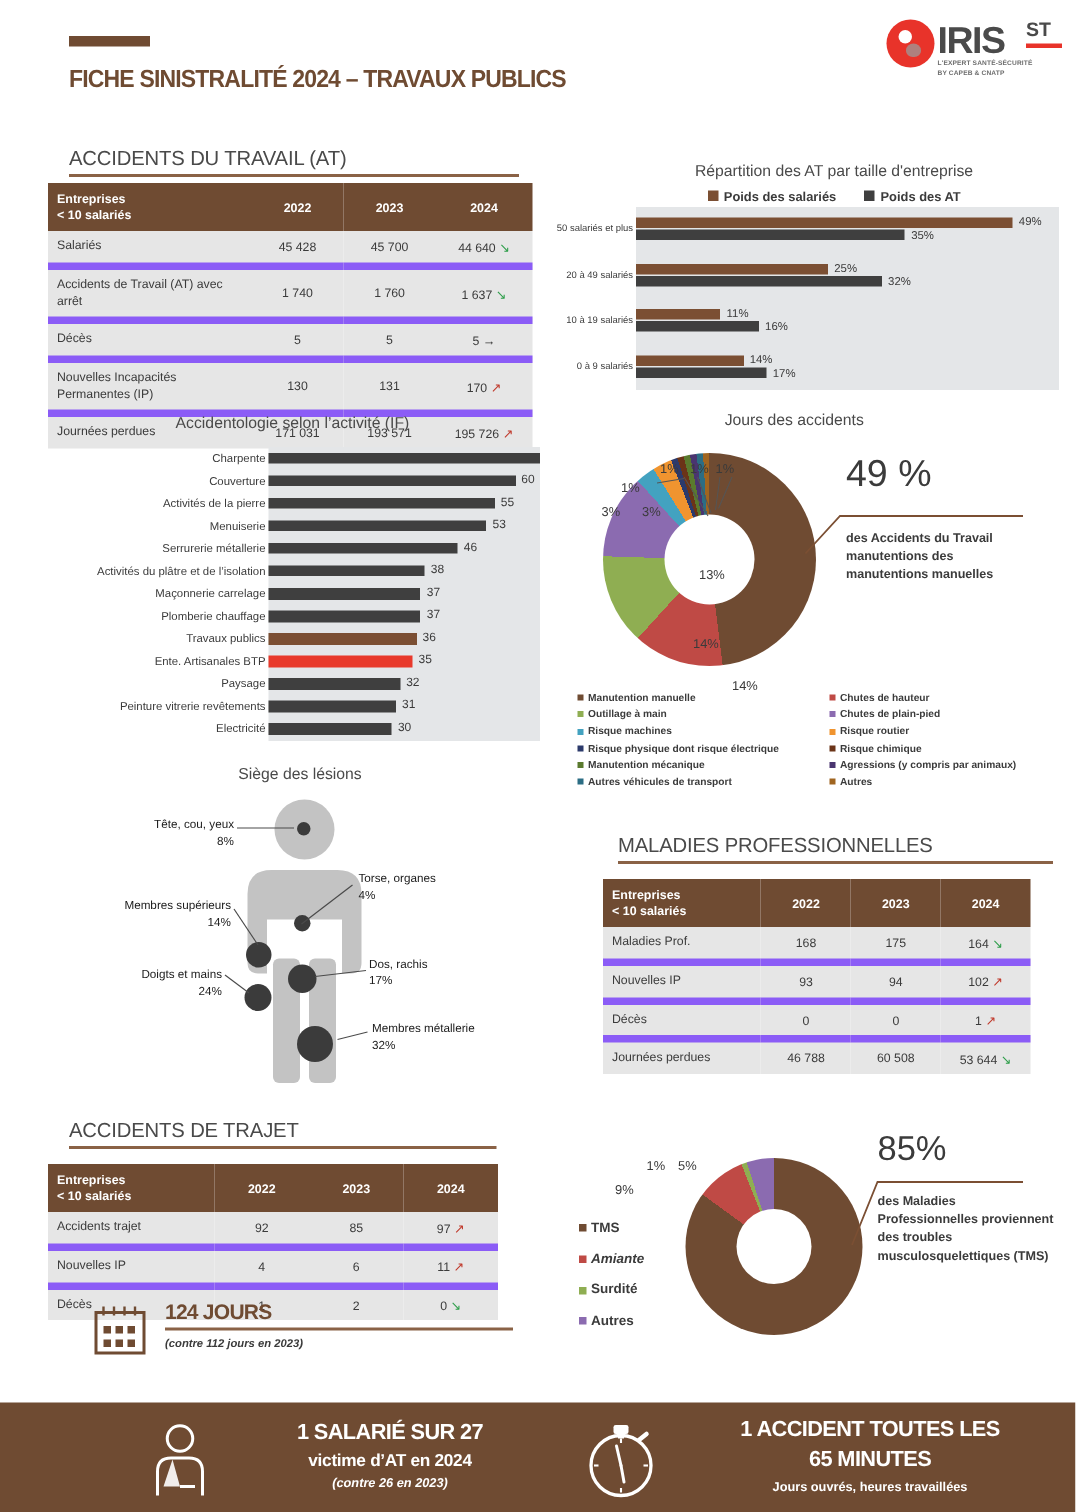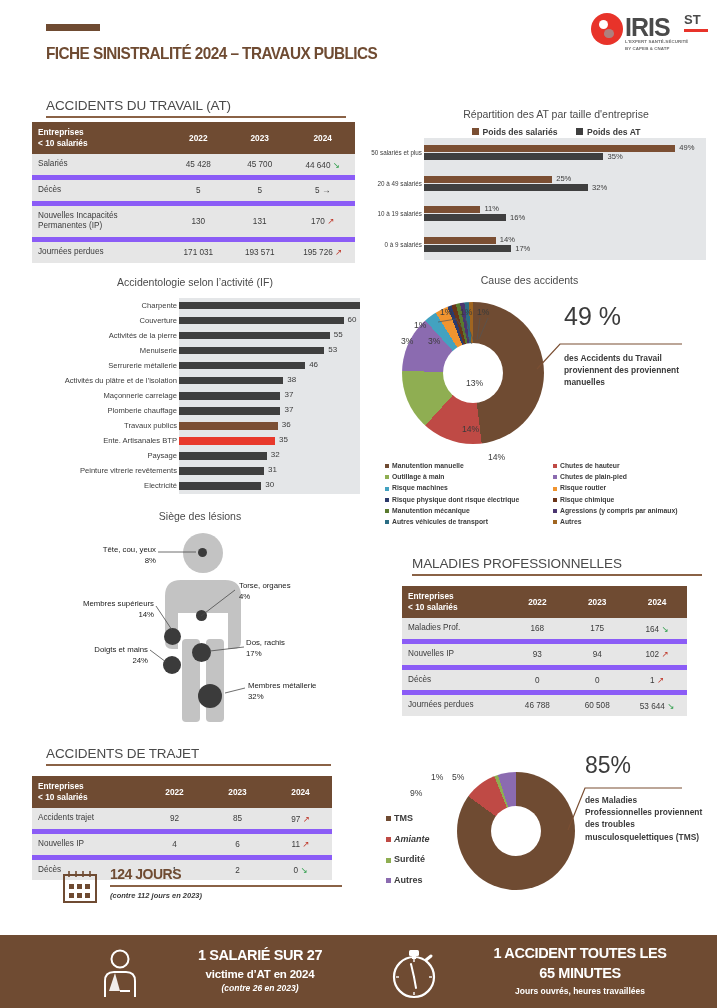--- a/index.html
+++ b/index.html
@@ -132,20 +132,26 @@
         <th>2023</th>
         <th>2024</th>
       </tr>
         </thead>
       <tbody id="at-body">
           <tr>
             <td class="lbl">Salariés</td>
             <td>45 428</td>
             <td>45 700</td>
             <td>44 640<span class="tr-dn"> ↘</span></td>
+          </tr>
+          <tr>
+            <td class="lbl">Accidents de Travail (AT) avec arrêt</td>
+            <td>1 740</td>
+            <td>1 760</td>
+            <td>1 637<span class="tr-dn"> ↘</span></td>
           </tr>
           <tr>
             <td class="lbl">Décès</td>
             <td>5</td>
             <td>5</td>
             <td>5<span class="tr-fl"> →</span></td>
           </tr>
           <tr>
             <td class="lbl">Nouvelles Incapacités Permanentes (IP)</td>
             <td>130</td>
@@ -240,21 +246,21 @@
         <div class="if-bar" style="left: 0px; width: 87.7576px; top: 154.308px; background: rgb(63, 63, 63);"></div>
         <div class="if-val" style="left: 91.7576px; top: 152.308px;">32</div>
         <div class="if-bar" style="left: 0px; width: 85.0152px; top: 169.385px; background: rgb(63, 63, 63);"></div>
         <div class="if-val" style="left: 89.0152px; top: 167.385px;">31</div>
         <div class="if-bar" style="left: 0px; width: 82.2727px; top: 184.462px; background: rgb(63, 63, 63);"></div>
         <div class="if-val" style="left: 86.2727px; top: 182.462px;">30</div>
       </div>
   </div>
 
   <div style="position:absolute; left:382px; top:274px; width:335px; height:248px;">
-    <div class="ch-title" style="margin-left:-40px;">Cause des accidents</div>
+    <div class="ch-title" style="margin-left:-40px;">Jours des accidents</div>
 
     <div id="donut1" style="position:absolute; left:20px; top:28px; width:142px; height:142px;">
       <div class="donut" id="donut1-ring" style="left: 0px; top: 0px; width: 142px; height: 142px; background: conic-gradient(rgb(111, 75, 50) 0deg, rgb(111, 75, 50) 172.94deg, rgb(191, 74, 69) 172.94deg, rgb(191, 74, 69) 222.35deg, rgb(143, 174, 82) 222.35deg, rgb(143, 174, 82) 271.76deg, rgb(139, 107, 176) 271.76deg, rgb(139, 107, 176) 317.65deg, rgb(67, 162, 192) 317.65deg, rgb(67, 162, 192) 328.24deg, rgb(240, 148, 47) 328.24deg, rgb(240, 148, 47) 338.82deg, rgb(44, 58, 107) 338.82deg, rgb(44, 58, 107) 342.35deg, rgb(107, 52, 24) 342.35deg, rgb(107, 52, 24) 345.88deg, rgb(90, 122, 46) 345.88deg, rgb(90, 122, 46) 349.41deg, rgb(74, 53, 112) 349.41deg, rgb(74, 53, 112) 352.94deg, rgb(43, 109, 132) 352.94deg, rgb(43, 109, 132) 356.47deg, rgb(160, 101, 32) 356.47deg, rgb(160, 101, 32) 360deg);"></div>
       <div class="donut-hole" style="left:41px; top:41px; width:60px; height:60px;"></div>
     </div>
 
     <div class="pct-lab" style="left:106px; top:178px;">14%</div>
     <div class="pct-lab" style="left:80px; top:150px;">14%</div>
     <div class="pct-lab" style="left:84px; top:104px;">13%</div>
     <div class="pct-lab" style="left:19px; top:62px;">3%</div>
@@ -271,21 +277,21 @@
         <line x1="83" y1="44" x2="92" y2="68"></line>
         <line x1="98" y1="44" x2="95" y2="66"></line>
         <line x1="106" y1="44" x2="97" y2="65"></line>
       </g>
       <g stroke="#7b4f33" stroke-width="1.2" fill="none">
         <polyline points="155,95 178,70 300,70"></polyline>
       </g>
     </svg>
 
     <div class="big-pct" style="left:182px; top:28px;">49 %</div>
-    <div class="call-txt" style="left:182px; top:78px; width:120px;">des Accidents du Travail proviennent des proviennent manuelles</div>
+    <div class="call-txt" style="left:182px; top:78px; width:120px;">des Accidents du Travail manutentions des manutentions manuelles</div>
 
     <div id="donut1-legend" style="position:absolute; left:3px; top:186px; width:330px;">
         <div style="display: grid; grid-template-columns: 168px 160px;">
           <div class="dl-item"><span class="dl-sq" style="background: rgb(111, 75, 50);"></span><span>Manutention manuelle</span></div>
           <div class="dl-item"><span class="dl-sq" style="background: rgb(191, 74, 69);"></span><span>Chutes de hauteur</span></div>
           <div class="dl-item"><span class="dl-sq" style="background: rgb(143, 174, 82);"></span><span>Outillage à main</span></div>
           <div class="dl-item"><span class="dl-sq" style="background: rgb(139, 107, 176);"></span><span>Chutes de plain-pied</span></div>
           <div class="dl-item"><span class="dl-sq" style="background: rgb(67, 162, 192);"></span><span>Risque machines</span></div>
           <div class="dl-item"><span class="dl-sq" style="background: rgb(240, 148, 47);"></span><span>Risque routier</span></div>
           <div class="dl-item"><span class="dl-sq" style="background: rgb(44, 58, 107);"></span><span>Risque physique dont risque électrique</span></div>

